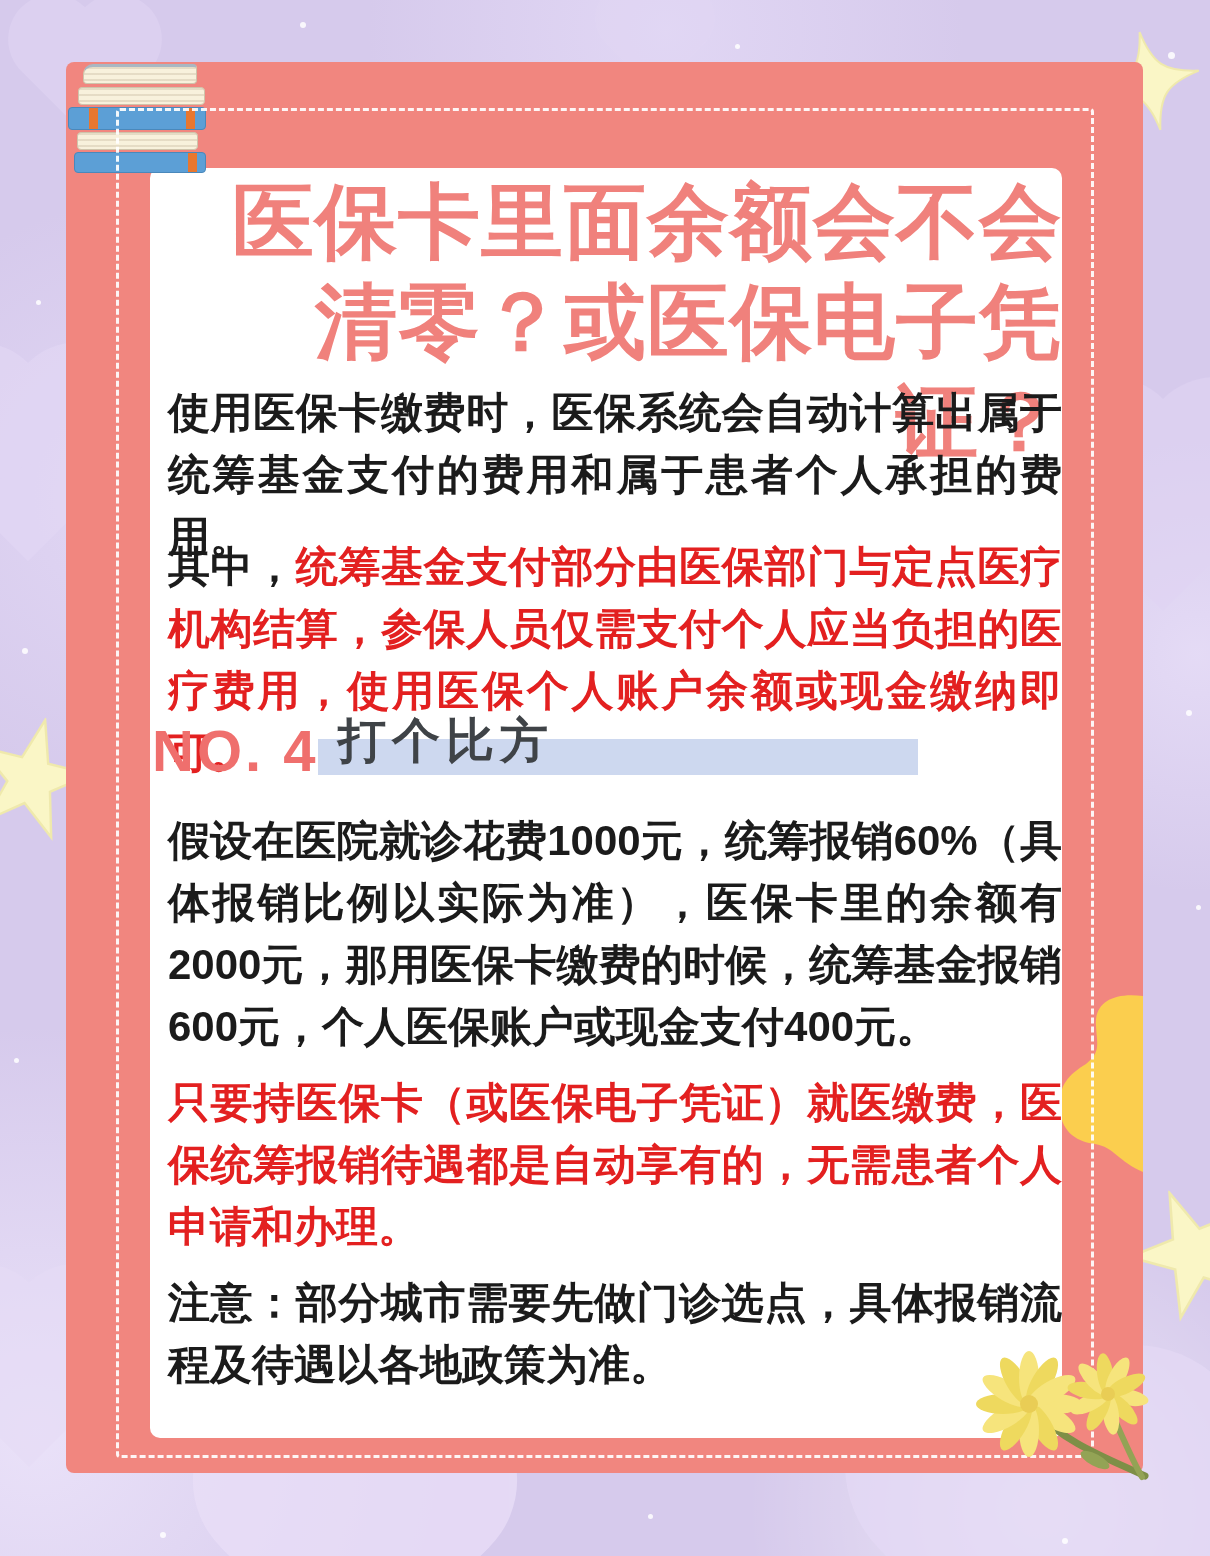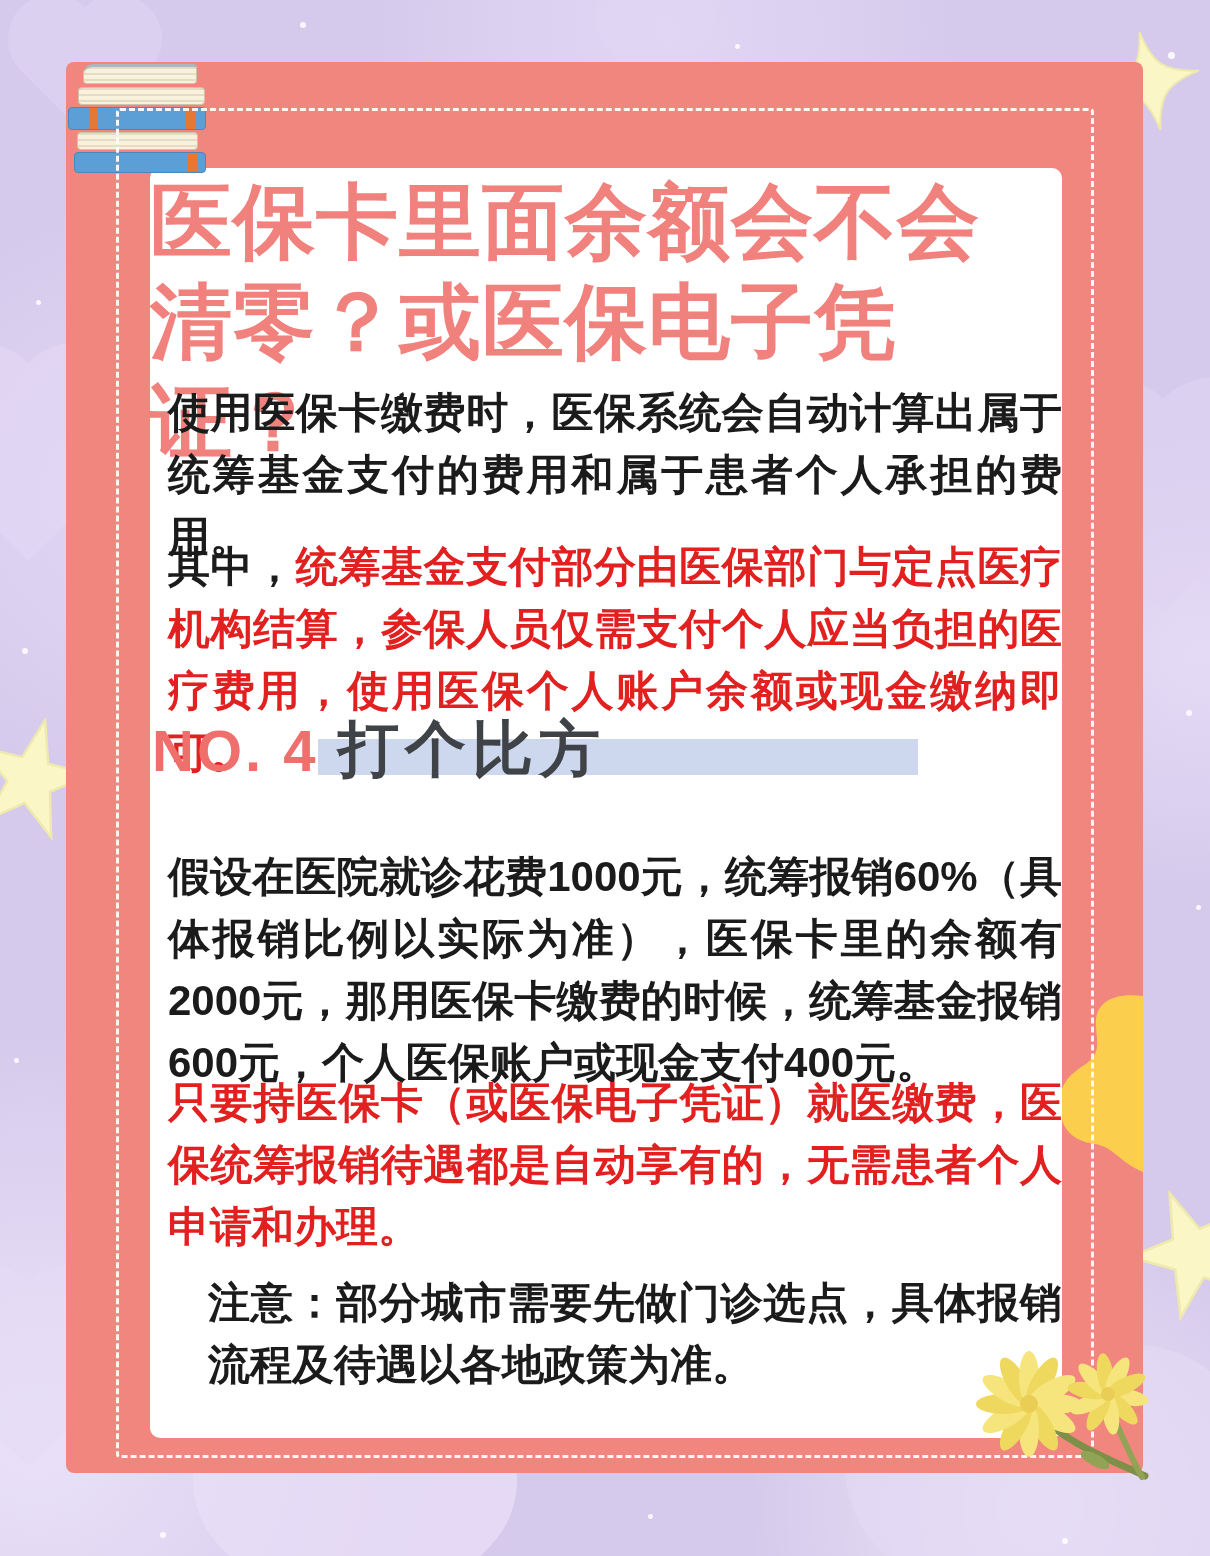--- a/index.html
+++ b/index.html
@@ -52,47 +52,47 @@
   .book.cream {
     background:
       repeating-linear-gradient(to bottom, rgba(214,202,178,0.55) 0 2px, rgba(0,0,0,0) 2px 6px),
       #f8f1dc;
     border:1px solid #cfc4ab;
   }
   .book.blue { background:#5c9fd6; border:1px solid #4a88bb; overflow:hidden; }
   .book .stripe { position:absolute; top:0; bottom:0; width:9px; background:#e8772f; }
   
   .title {
-    position:absolute; top:4px; left:0; right:0; text-align:left;
+    position:absolute; top:4px; left:0; right:0; text-align:right;
     color:#f0817c; font-weight:900; font-size:82px; line-height:100px;
     letter-spacing:1px;
   }
   .para {
     position:absolute; left:18px; right:0;
     font-size:42px; line-height:62px; font-weight:700;
     color:#1b1b1b; text-align:justify;
   }
   .p-intro  { top:214px; }
   .p-detail { top:368px; }
-  .p-example{ top:642px;margin-top:36px; }
+  .p-example{ top:642px; }
   .p-auto   { top:904px; color:#e32020; }
-  .p-note   { top:1104px;margin-left:40px; }
+  .p-note   { top:1104px; }
   .red-run  { color:#e32020; }
   .section { position:absolute; top:543px; left:0; right:0; height:90px; }
   .section .no {
     position:absolute; left:2px; top:6px;
     font-size:58px; font-weight:700; color:#ef6f6d; letter-spacing:3px;
   }
   .section .bar {
     position:absolute; left:168px; top:28px; width:600px; height:36px;
     background:#cdd8ef;
   }
   .section .label {
     position:absolute; left:188px; top:-2px;
-    font-size:61px; font-weight:700; color:#3f4347; letter-spacing:6px;
+    font-size:48px; font-weight:700; color:#3f4347; letter-spacing:6px;
   }
   
   .flowers { position:absolute; left:945px; top:1332px; width:212px; height:150px; z-index:6; }
   .card .z-top { z-index:5; }
 </style>
 </head>
 <body>
 
 <div class="stage">
 

